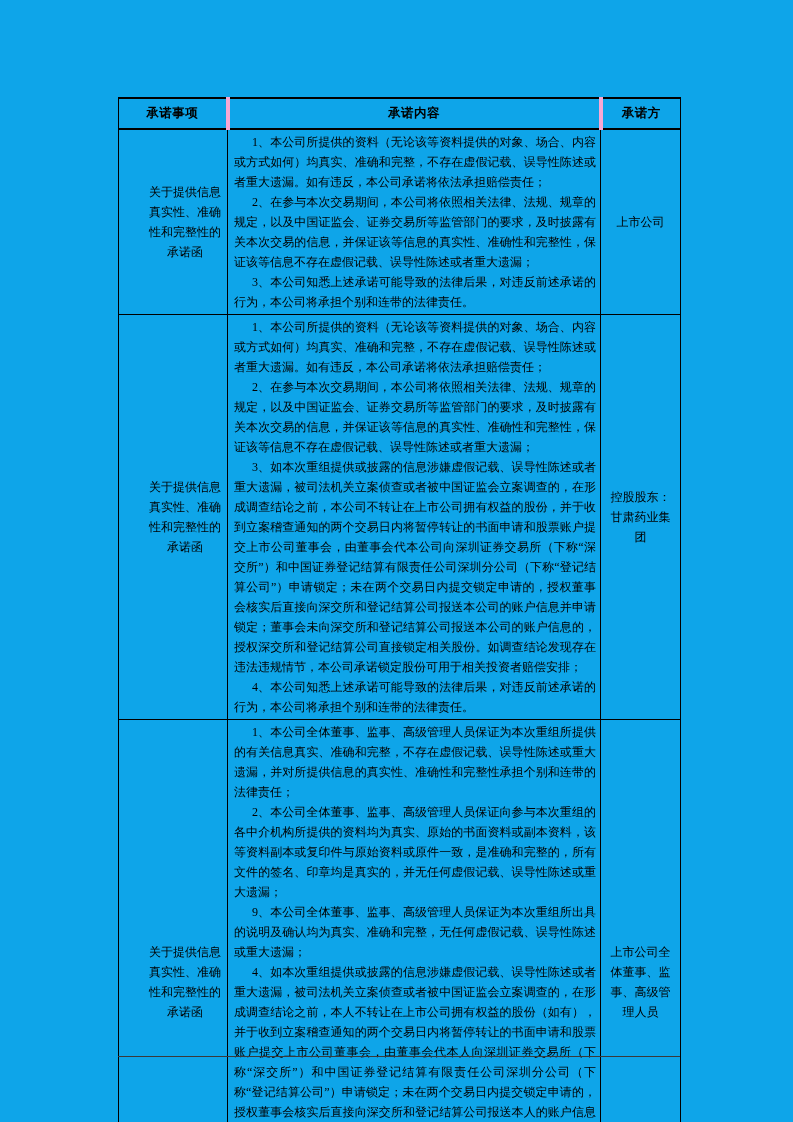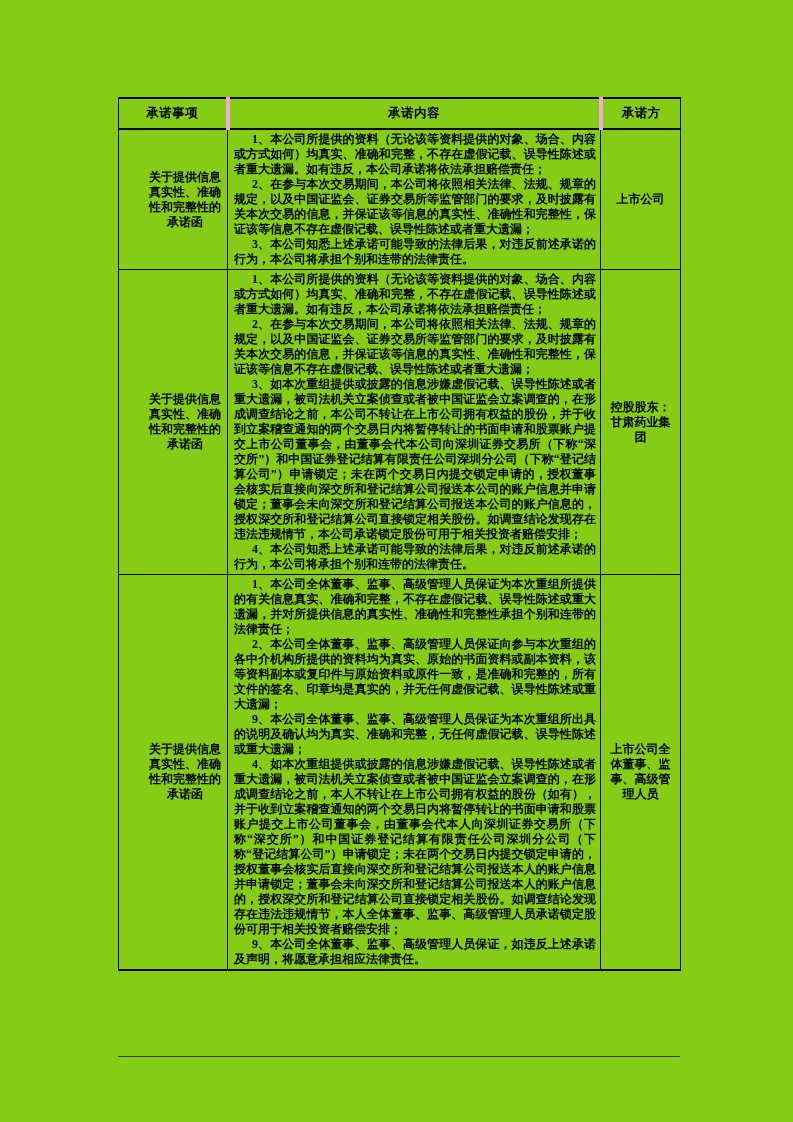--- a/index.html
+++ b/index.html
@@ -5,21 +5,21 @@
   * { margin: 0; padding: 0; box-sizing: border-box; }
   html, body {
     width: 793px; height: 1122px;
     background: #ffffff;
     font-family: "Liberation Serif", "DejaVu Serif", serif;
     color: #000000;
   }
   .page {
     position: relative;
     width: 793px; height: 1122px;
-    background: #84cc16;
+    background: #0ea5e9;
     overflow: hidden;
   }
   .commit-table {
     position: absolute;
     left: 118px; top: 97px;
     width: 562px;
     border-collapse: collapse;
     table-layout: fixed;
     border-top: 2px solid #000;
     border-left: 1px solid #000;
@@ -36,23 +36,22 @@
     font-size: 12.5px;
     text-align: center;
     padding: 6px 2px;
     letter-spacing: 0.5px;
   }
   .commit-table th:first-child { border-left: none; }
   .commit-table td {
     border-top: 1px solid #000;
     border-left: 1px solid #000;
     font-size: 12px;
-    line-height: 15px;
+    line-height: 20px;
     vertical-align: middle;
-    font-weight: bold;
   }
   .commit-table tbody tr:first-child td { border-top: none; }
   .commit-table td:first-child { border-left: none; padding-left: 28px; }
   .cell-item {
     text-align: center;
     padding: 2px 4px;
   }
   .cell-content {
     vertical-align: top;
     padding: 2px 4px 2px 6px;

